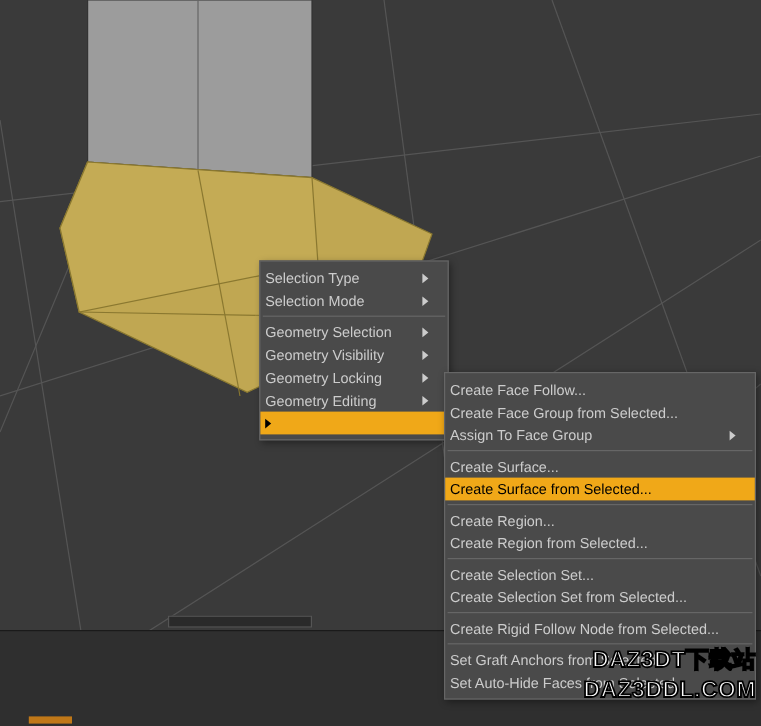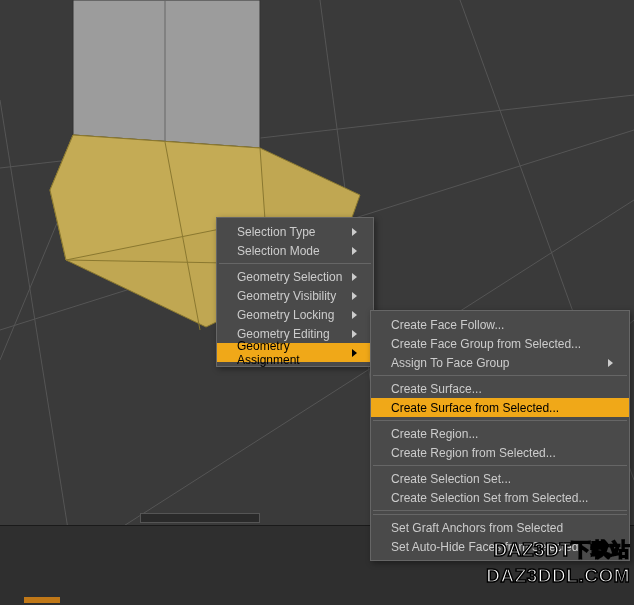--- a/index.html
+++ b/index.html
@@ -36,21 +36,21 @@
     top: 217px;
     width: 158px;
   }
   .menu-2 {
     left: 370px;
     top: 310px;
     width: 260px;
   }
   .menu-item {
     height: 19px;
-    padding: 0 16px 0 20px;
+    padding: 0 16px 0 4px;
     display: flex;
     align-items: center;
     justify-content: space-between;
     cursor: default;
     color: #ccc;
   }
   .menu-item.highlight {
     background: #f0a818;
     color: #000;
   }
@@ -164,21 +164,20 @@
     </div>
     <div class="menu-item">
       <span>Geometry Locking</span>
       <span class="arrow"></span>
     </div>
     <div class="menu-item">
       <span>Geometry Editing</span>
       <span class="arrow"></span>
     </div>
     <div class="menu-item highlight">
-      <span>Geometry Assignment</span>
       <span class="arrow"></span>
     </div>
   </div>
 <div class="menu menu-2" id="m2">
     <div class="menu-item">
       <span>Create Face Follow...</span>
     </div>
     <div class="menu-item">
       <span>Create Face Group from Selected...</span>
     </div>
@@ -201,20 +200,23 @@
       <span>Create Region from Selected...</span>
     </div>
     <div class="sep"></div>
     <div class="menu-item">
       <span>Create Selection Set...</span>
     </div>
     <div class="menu-item">
       <span>Create Selection Set from Selected...</span>
     </div>
     <div class="sep"></div>
+    <div class="menu-item">
+      <span>Create Rigid Follow Node from Selected...</span>
+    </div>
     <div class="sep"></div>
     <div class="menu-item">
       <span>Set Graft Anchors from Selected</span>
     </div>
     <div class="menu-item">
       <span>Set Auto-Hide Faces from Selected</span>
     </div>
   </div>
 
 <div class="watermark">

